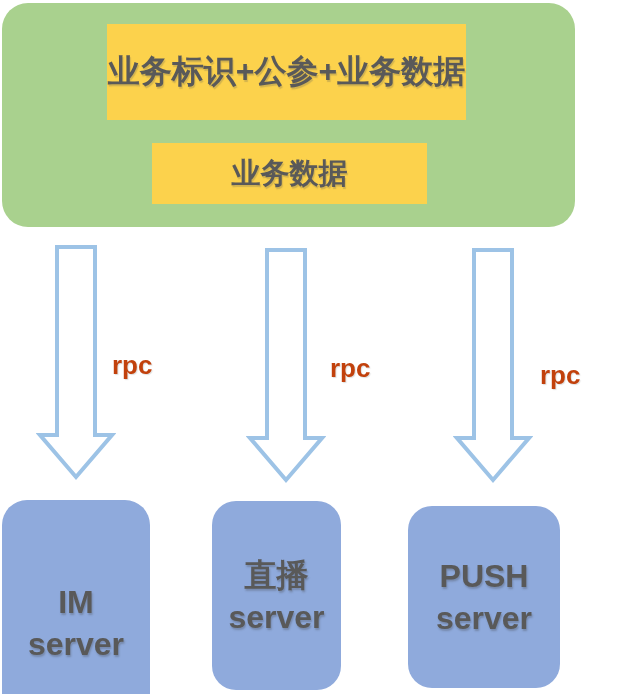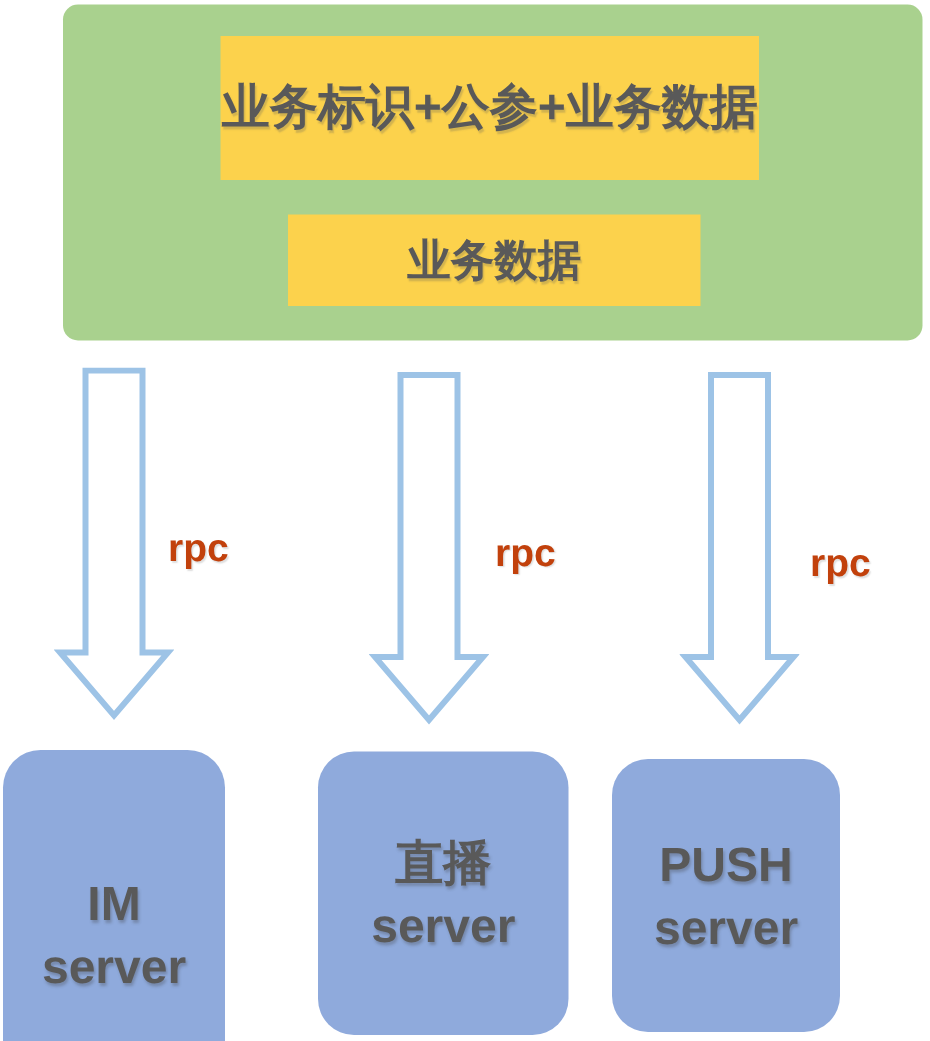--- a/index.html
+++ b/index.html
@@ -16,22 +16,21 @@
     font-family: "Liberation Sans", "DejaVu Sans", sans-serif;
   }
   
   .gateway {
     position: absolute;
     left: 2px;
     top: 3px;
     width: 573px;
     height: 224px;
     background: #a9d18e;
-    border-radius: 10px;
-    margin-left: 40px;
+    border-radius: 26px;
   }
   .yellow-box {
     position: absolute;
     background: #fcd24c;
     display: flex;
     align-items: center;
     justify-content: center;
     color: #595959;
     font-weight: bold;
     text-shadow: 1px 2px 1px rgba(89,89,89,0.25);
@@ -87,21 +86,21 @@
     align-items: center;
     justify-content: center;
     color: #595959;
     font-weight: bold;
     font-size: 32px;
     line-height: 42px;
     text-align: center;
     text-shadow: 1px 2px 2px rgba(60,60,60,0.3);
   }
   .server-box.s1 { left: 2px;   top: 500px; width: 148px; height: 246px; border-radius: 25px; }
-  .server-box.s2 { left: 212px; top: 501px; width: 167px; height: 189px; }
+  .server-box.s2 { left: 212px; top: 501px; width: 129px; height: 189px; }
   .server-box.s3 { left: 408px; top: 506px; width: 152px; height: 182px; }
 </style>
 </head>
 <body>
 
 <div class="canvas">
 
   <div class="gateway">
     <div class="yellow-box request">
       <span>业务标识+公参+业务数据</span>

